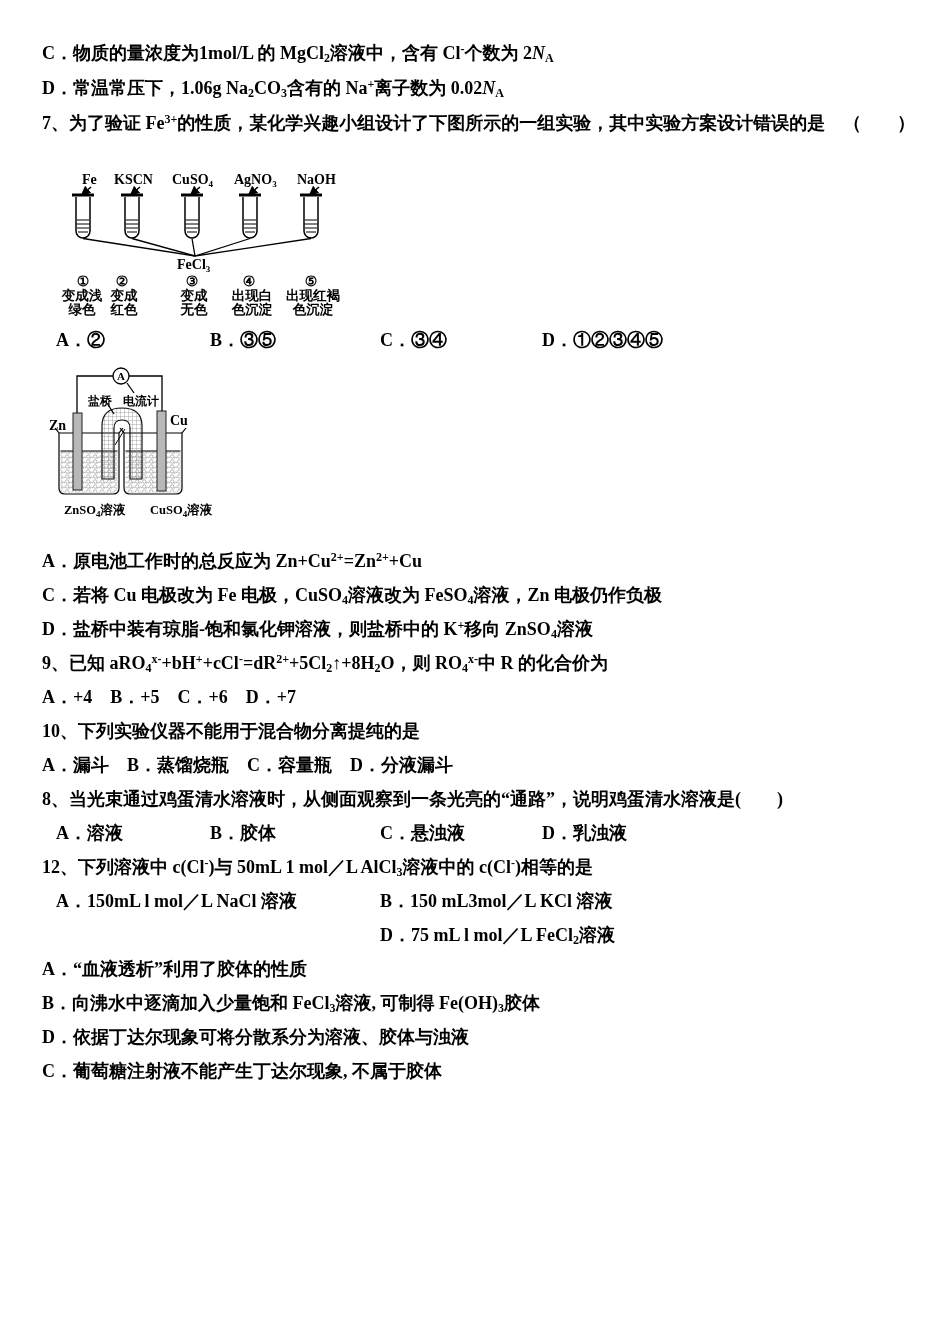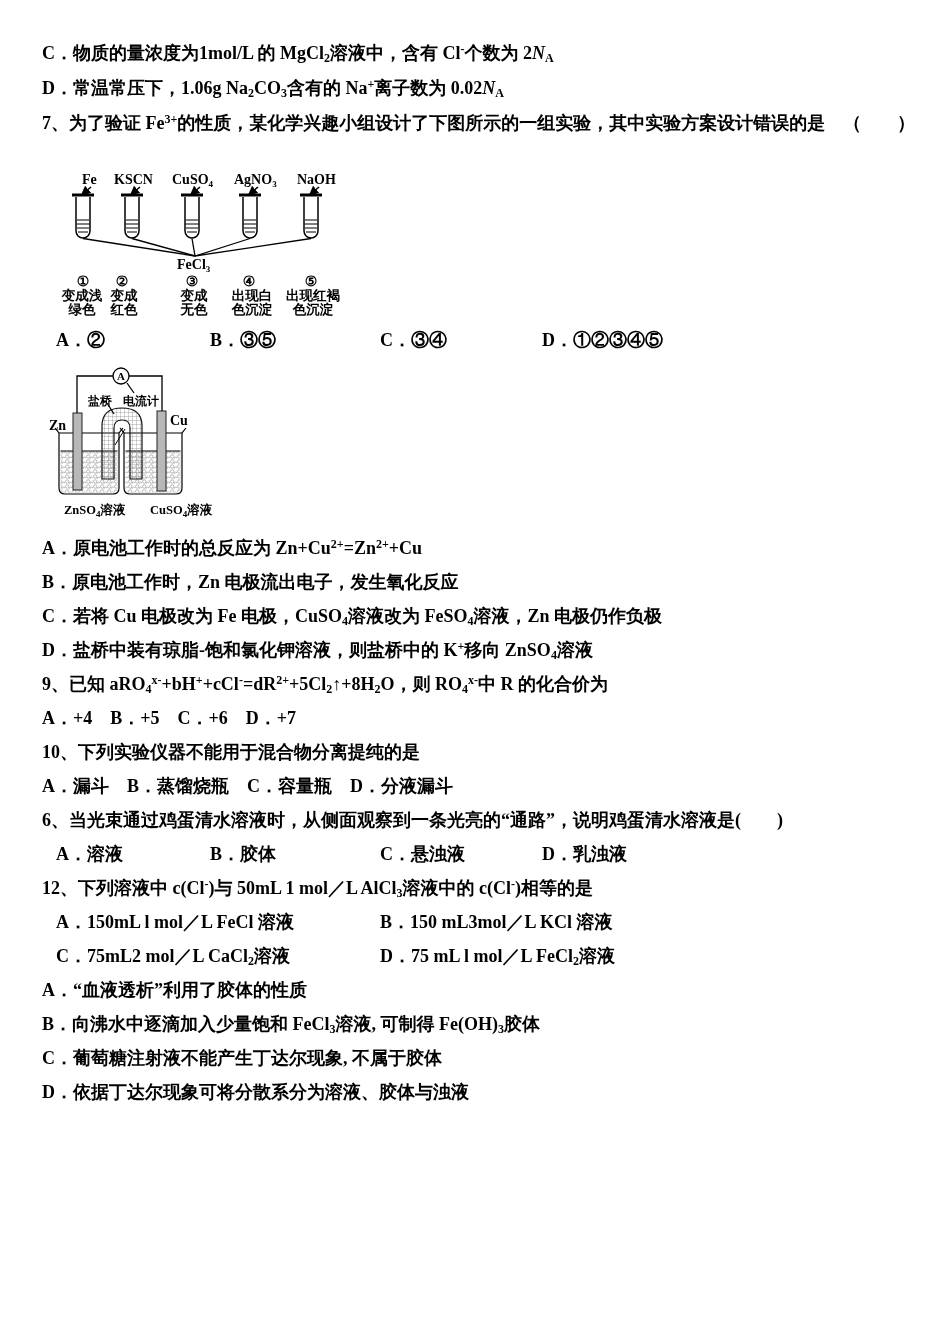--- a/index.html
+++ b/index.html
@@ -7,21 +7,21 @@
     width:950px;height:1344px;background:#ffffff;color:#000;
     font-family:"Liberation Serif","DejaVu Serif",serif;
     overflow:hidden;
   }
   #doc{padding:36px 28px 0 42px;}
   .line{
     height:35px;line-height:35px;font-size:18px;font-weight:bold;
     white-space:nowrap;position:relative;
   }
   .group-b{margin-top:6px;}
-  .group-c{margin-top:7px;}
+  .group-c{margin-top:20px;}
   .group-c .line{height:34px;line-height:34px;}
   .cell{position:absolute;top:0;white-space:nowrap;}
   .tab0{left:14px;} .tab1{left:168px;} .tab2{left:338px;} .tab3{left:500px;}
   sub,sup{font-size:12px;line-height:0;font-weight:bold;}
   sub{vertical-align:-0.25em;}
   sup{vertical-align:0.5em;}
   .it{font-style:italic;}
   #tube-diagram{margin:24px 0 0 8px;width:300px;}
   #cell-diagram{margin:6px 0 0 2px;width:240px;}
   svg{display:block;}
@@ -174,42 +174,40 @@
       <text x="79" y="41" font-size="12">电流计</text>
       <text x="5" y="66" font-size="14">Zn</text>
       <text x="126" y="61" font-size="14">Cu</text>
       <text x="20" y="150" font-size="12.5"><tspan>ZnSO</tspan><tspan class="svg-sub" dy="3">4</tspan><tspan dy="-3">溶液</tspan></text>
       <text x="106" y="150" font-size="12.5"><tspan>CuSO</tspan><tspan class="svg-sub" dy="3">4</tspan><tspan dy="-3">溶液</tspan></text>
     </svg>
   </div>
 
   <div id="lines-c" class="group-c">
       <div class="line">A．原电池工作时的总反应为 Zn+Cu<sup>2+</sup>=Zn<sup>2+</sup>+Cu</div>
-      <div class="line">B．原电池工作时，Zn 电极流出电子，发生氧化反应</div>
       <div class="line">C．若将 Cu 电极改为 Fe 电极，CuSO<sub>4</sub>溶液改为 FeSO<sub>4</sub>溶液，Zn 电极仍作负极</div>
       <div class="line">D．盐桥中装有琼脂-饱和氯化钾溶液，则盐桥中的 K<sup>+</sup>移向 ZnSO<sub>4</sub>溶液</div>
       <div class="line">9、已知 aRO<sub>4</sub><sup>x-</sup>+bH<sup>+</sup>+cCl<sup>-</sup>=dR<sup>2+</sup>+5Cl<sub>2</sub>↑+8H<sub>2</sub>O，则 RO<sub>4</sub><sup>x-</sup>中 R 的化合价为</div>
       <div class="line">A．+4　B．+5　C．+6　D．+7</div>
       <div class="line">10、下列实验仪器不能用于混合物分离提纯的是</div>
       <div class="line">A．漏斗　B．蒸馏烧瓶　C．容量瓶　D．分液漏斗</div>
-      <div class="line">6、当光束通过鸡蛋清水溶液时，从侧面观察到一条光亮的“通路”，说明鸡蛋清水溶液是(　　)</div>
+      <div class="line">8、当光束通过鸡蛋清水溶液时，从侧面观察到一条光亮的“通路”，说明鸡蛋清水溶液是(　　)</div>
       <div class="line row">
         <span class="cell tab0">A．溶液</span>
         <span class="cell tab1">B．胶体</span>
         <span class="cell tab2">C．悬浊液</span>
         <span class="cell tab3">D．乳浊液</span>
       </div>
       <div class="line">12、下列溶液中 c(Cl<sup>-</sup>)与 50mL 1 mol／L AlCl<sub>3</sub>溶液中的 c(Cl<sup>-</sup>)相等的是</div>
       <div class="line row">
-        <span class="cell tab0">A．150mL l mol／L FeCl 溶液</span>
+        <span class="cell tab0">A．150mL l mol／L NaCl 溶液</span>
         <span class="cell tab2">B．150 mL3mol／L KCl 溶液</span>
       </div>
       <div class="line row">
-        <span class="cell tab0">C．75mL2 mol／L CaCl<sub>2</sub>溶液</span>
         <span class="cell tab2">D．75 mL l mol／L FeCl<sub>2</sub>溶液</span>
       </div>
       <div class="line">A．“血液透析”利用了胶体的性质</div>
       <div class="line">B．向沸水中逐滴加入少量饱和 FeCl<sub>3</sub>溶液, 可制得 Fe(OH)<sub>3</sub>胶体</div>
+      <div class="line">D．依据丁达尔现象可将分散系分为溶液、胶体与浊液</div>
       <div class="line">C．葡萄糖注射液不能产生丁达尔现象, 不属于胶体</div>
-      <div class="line">D．依据丁达尔现象可将分散系分为溶液、胶体与浊液</div>
     </div>
 
 </div>
 
 </body></html>

